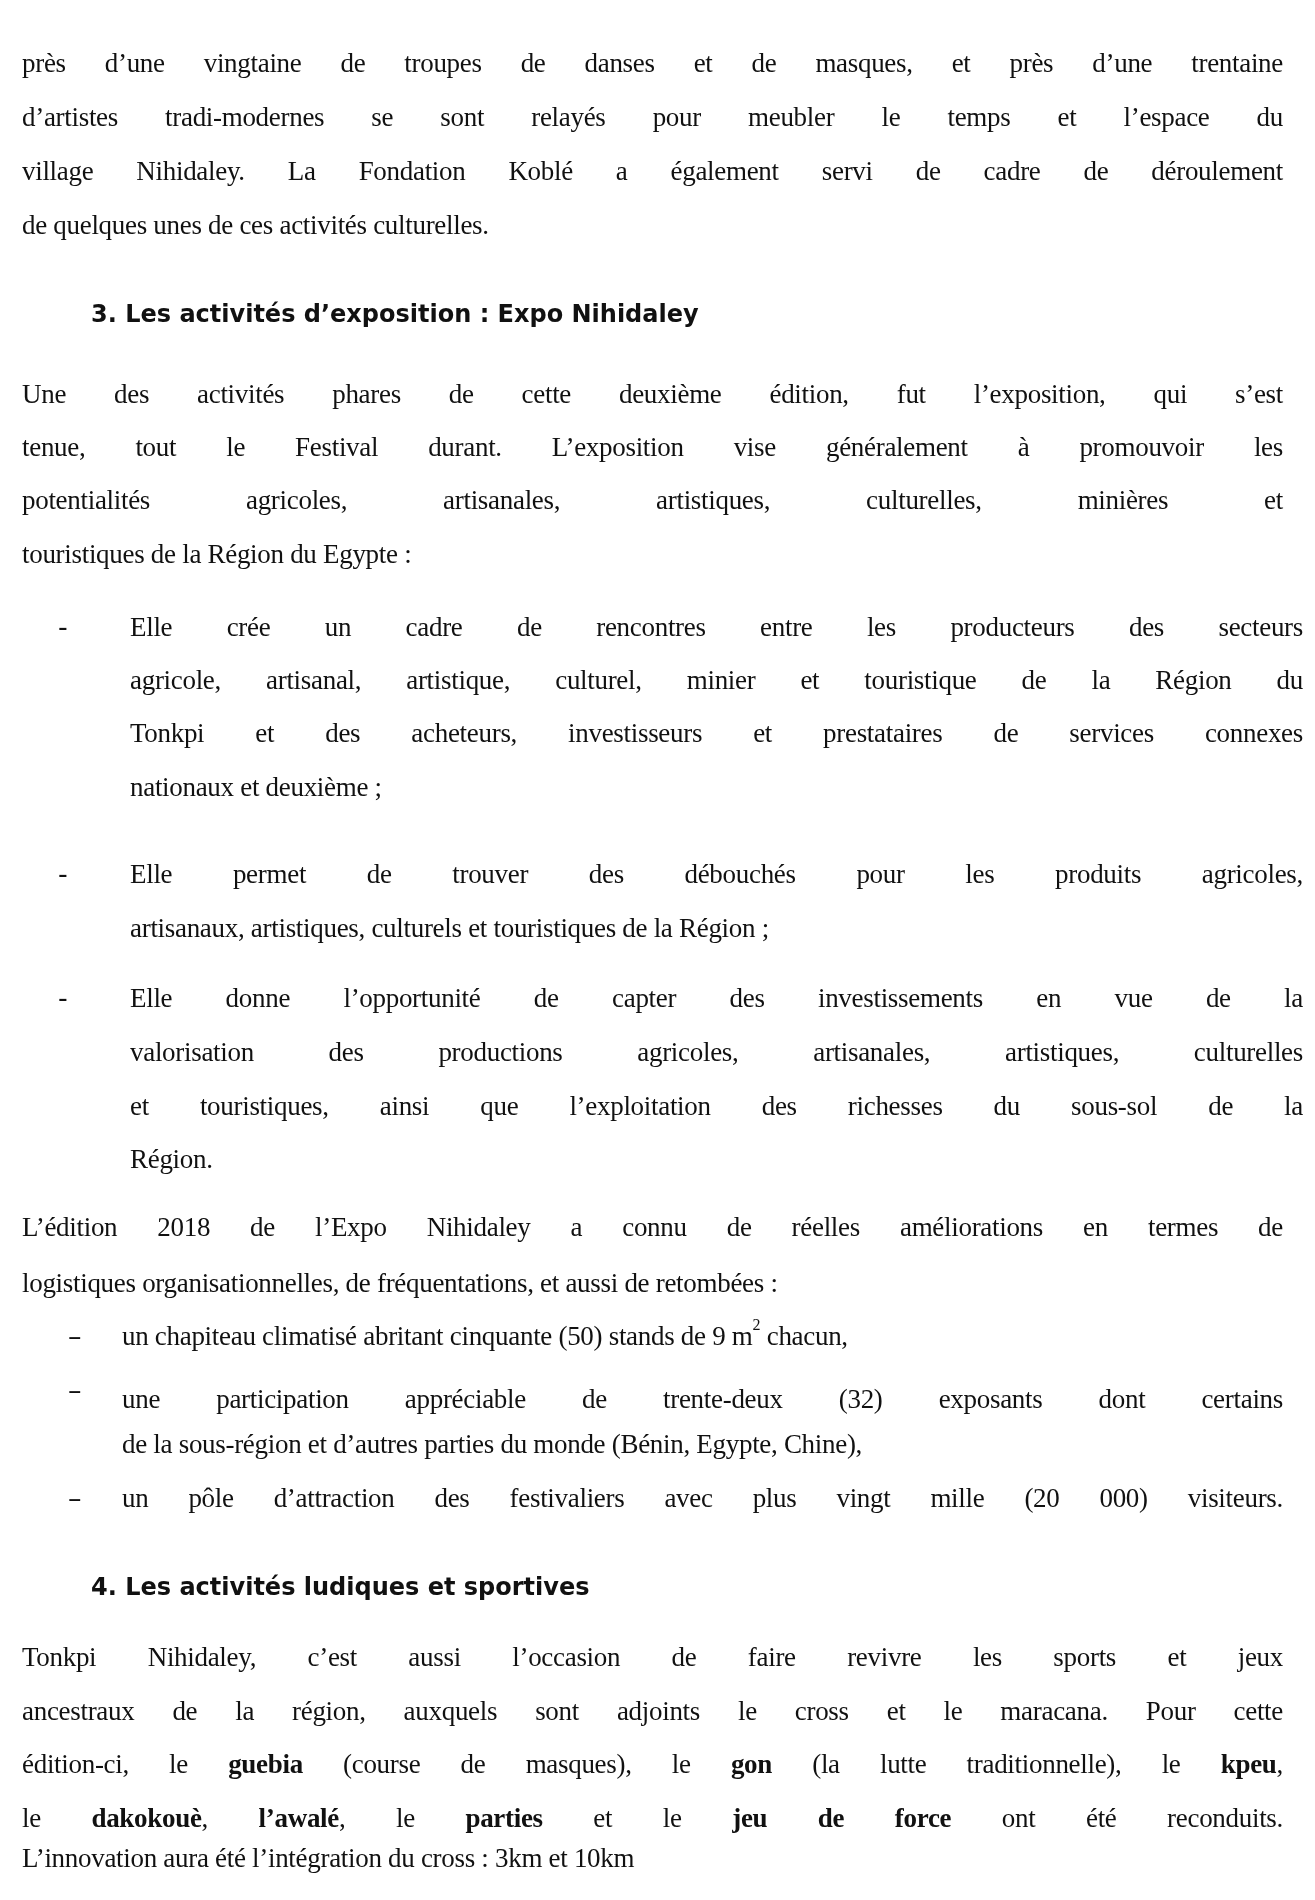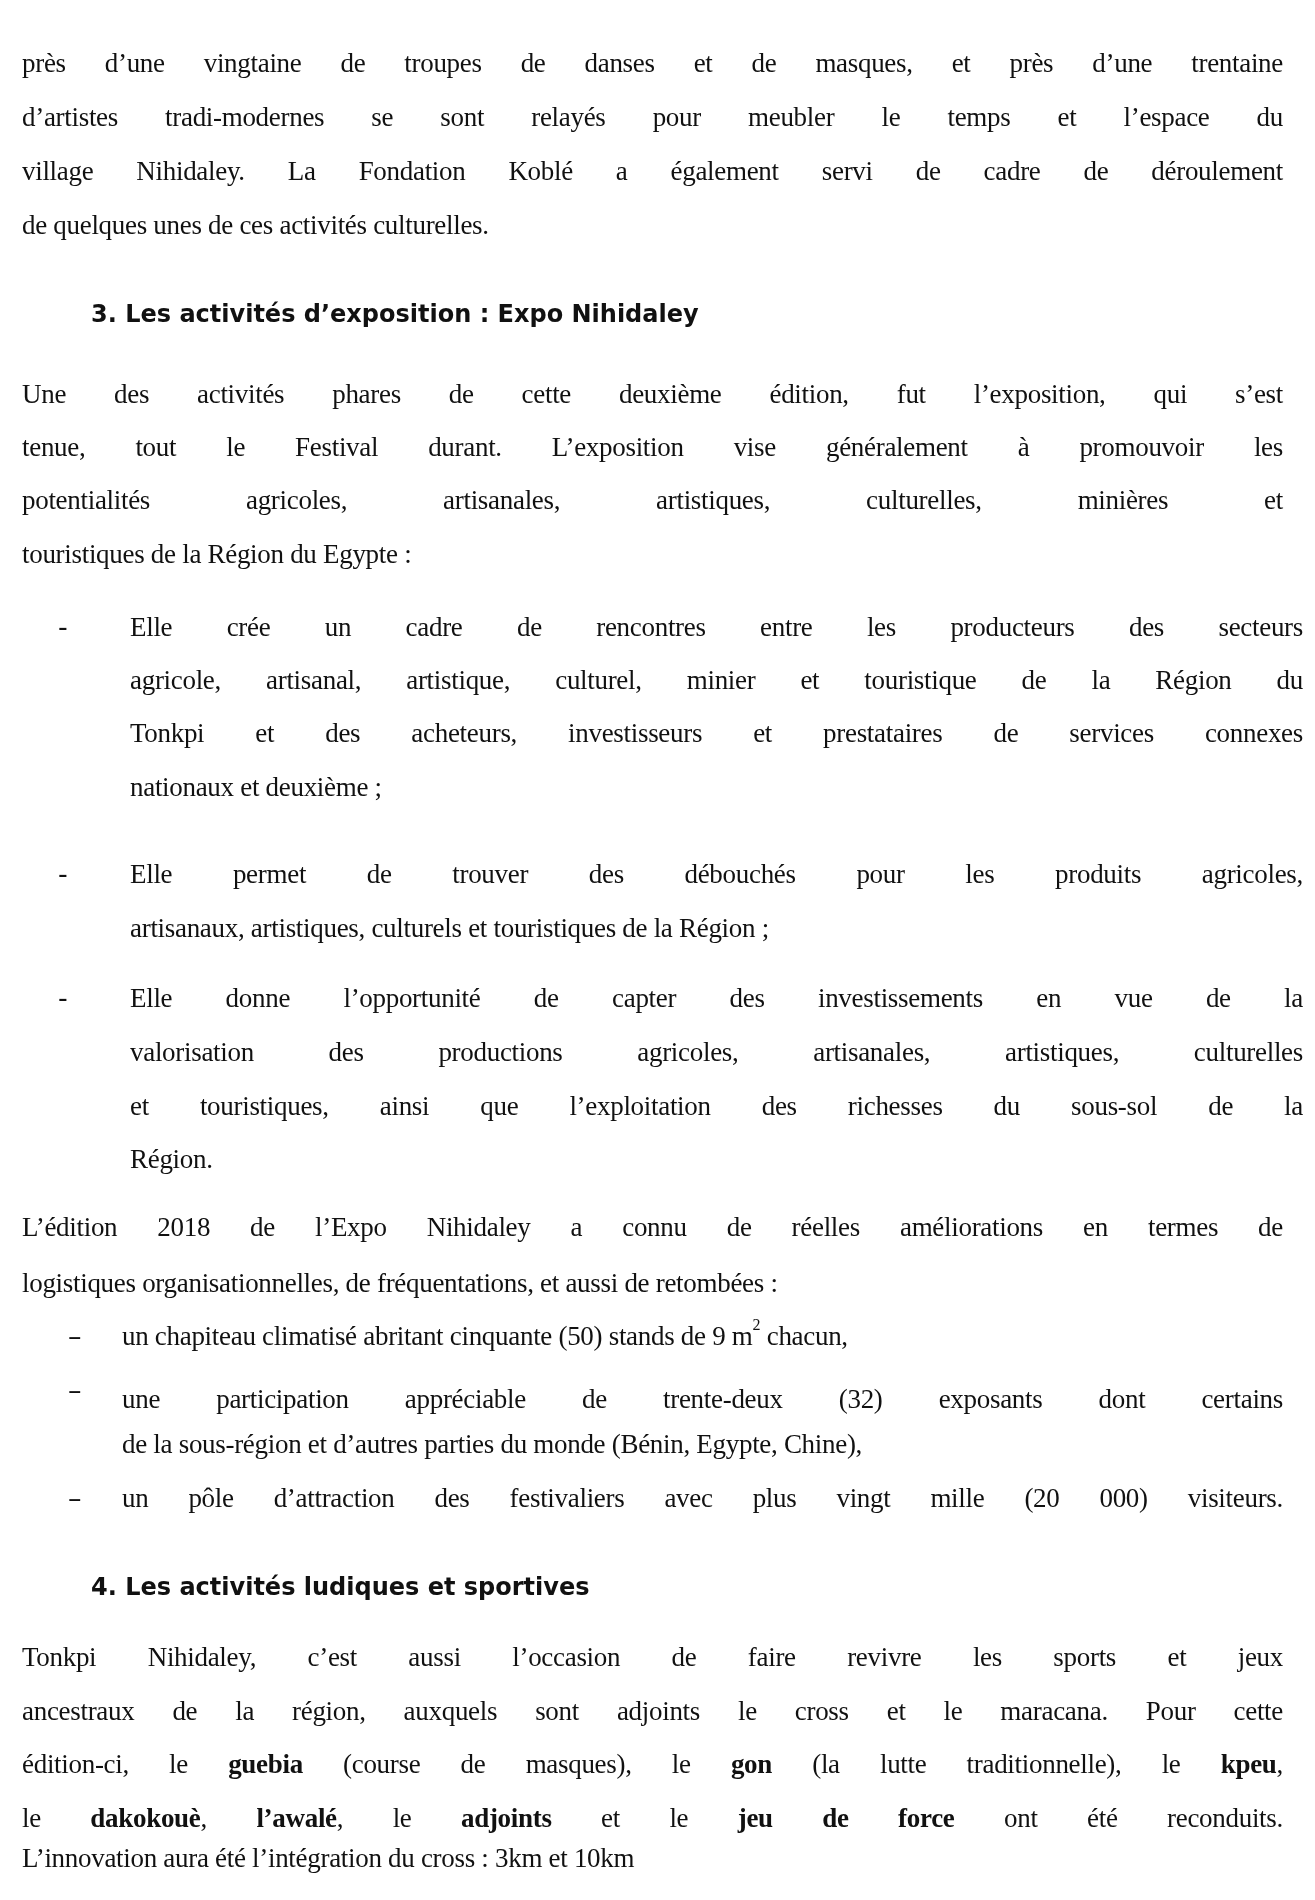--- a/index.html
+++ b/index.html
@@ -78,15 +78,15 @@
     <div class="line b2" style="top:1481px">un pôle d’attraction des festivaliers avec plus vingt mille (20 000) visiteurs.</div>
   </div>
 </div>
 
 <div class="h" style="top:1569px">4.  Les activités ludiques et sportives</div>
 
 <div>
   <div class="line rich" style="top:1640px"><span>Tonkpi Nihidaley, c’est aussi l’occasion de faire revivre les sports et jeux</span></div>
   <div class="line rich" style="top:1694px"><span>ancestraux de la région, auxquels sont adjoints le cross et le maracana. Pour cette</span></div>
   <div class="line rich" style="top:1747px"><span>édition-ci, le </span><b>guebia</b><span> (course de masques), le </span><b>gon</b><span> (la lutte traditionnelle), le </span><b>kpeu</b><span>,</span></div>
-  <div class="line rich" style="top:1801px"><span>le </span><b>dakokouè</b><span>, </span><b>l’awalé</b><span>, le </span><b>adjoints</b><span> et le </span><b>jeu de force</b><span> ont été reconduits.</span></div>
+  <div class="line rich" style="top:1801px"><span>le </span><b>dakokouè</b><span>, </span><b>l’awalé</b><span>, le </span><b>parties</b><span> et le </span><b>jeu de force</b><span> ont été reconduits.</span></div>
   <div class="line rich last" style="top:1841px"><span>L’innovation aura été l’intégration du cross : 3km et 10km</span></div>
 </div>
 
 </body></html>

